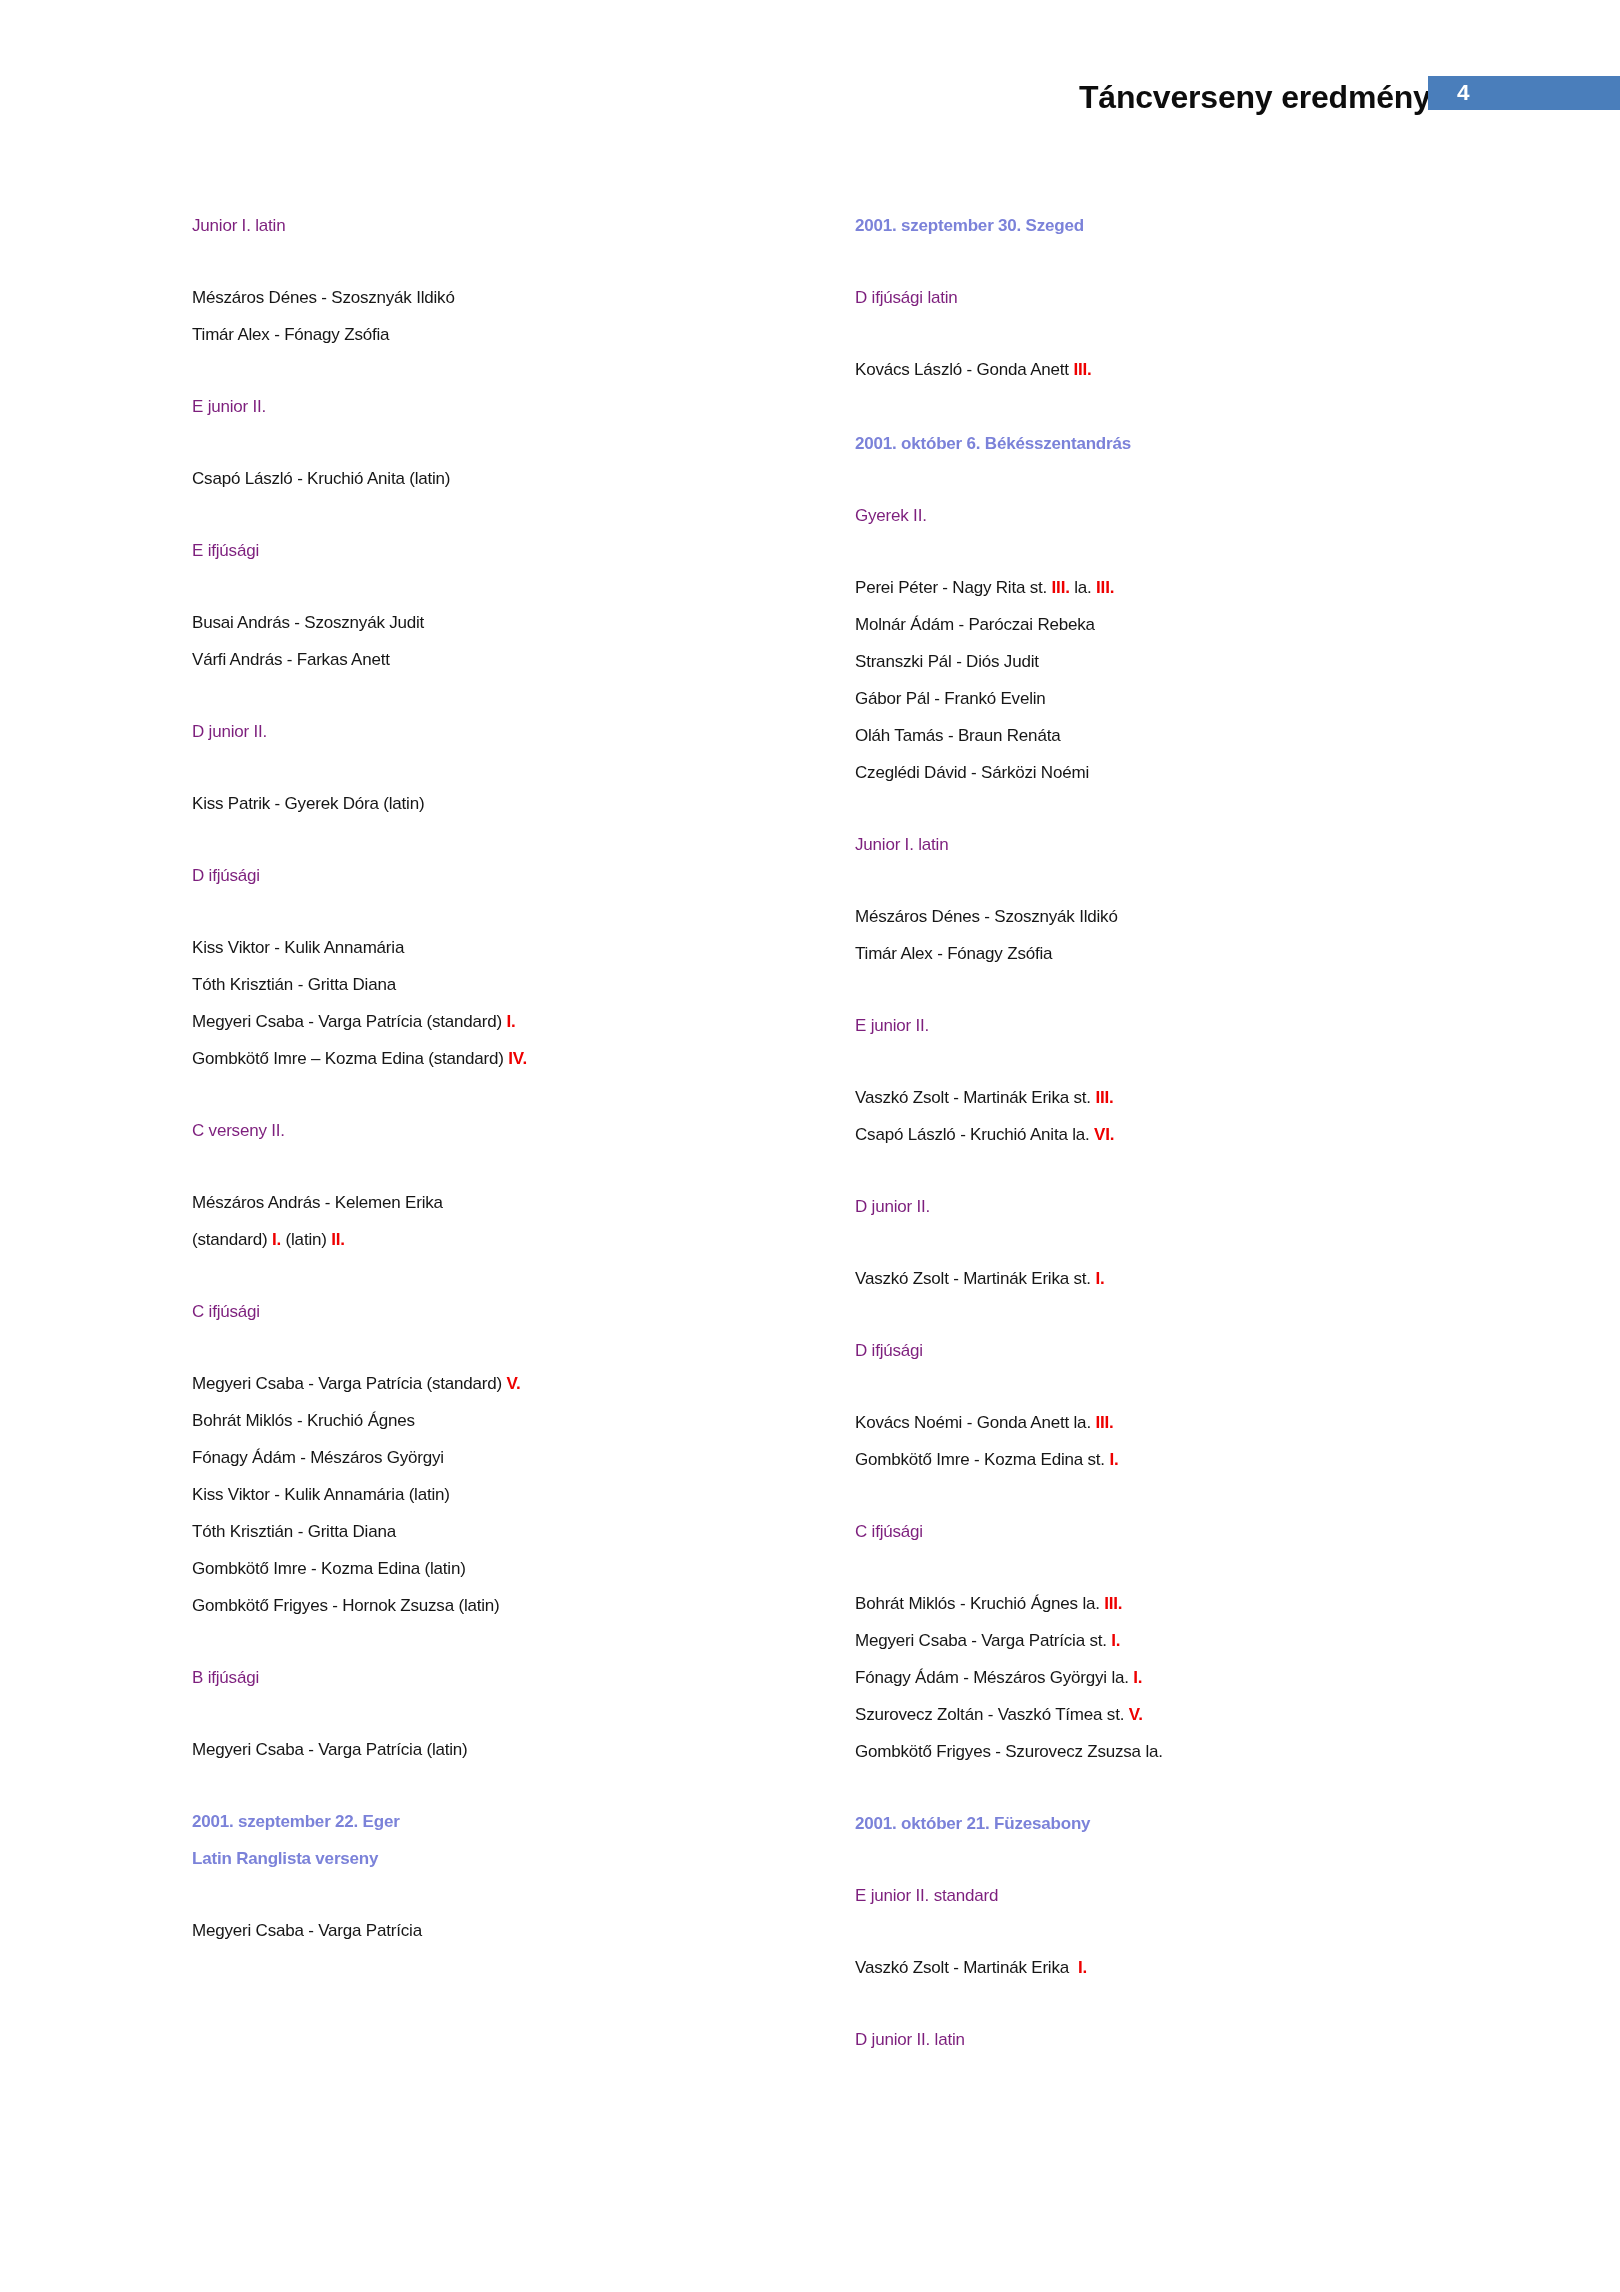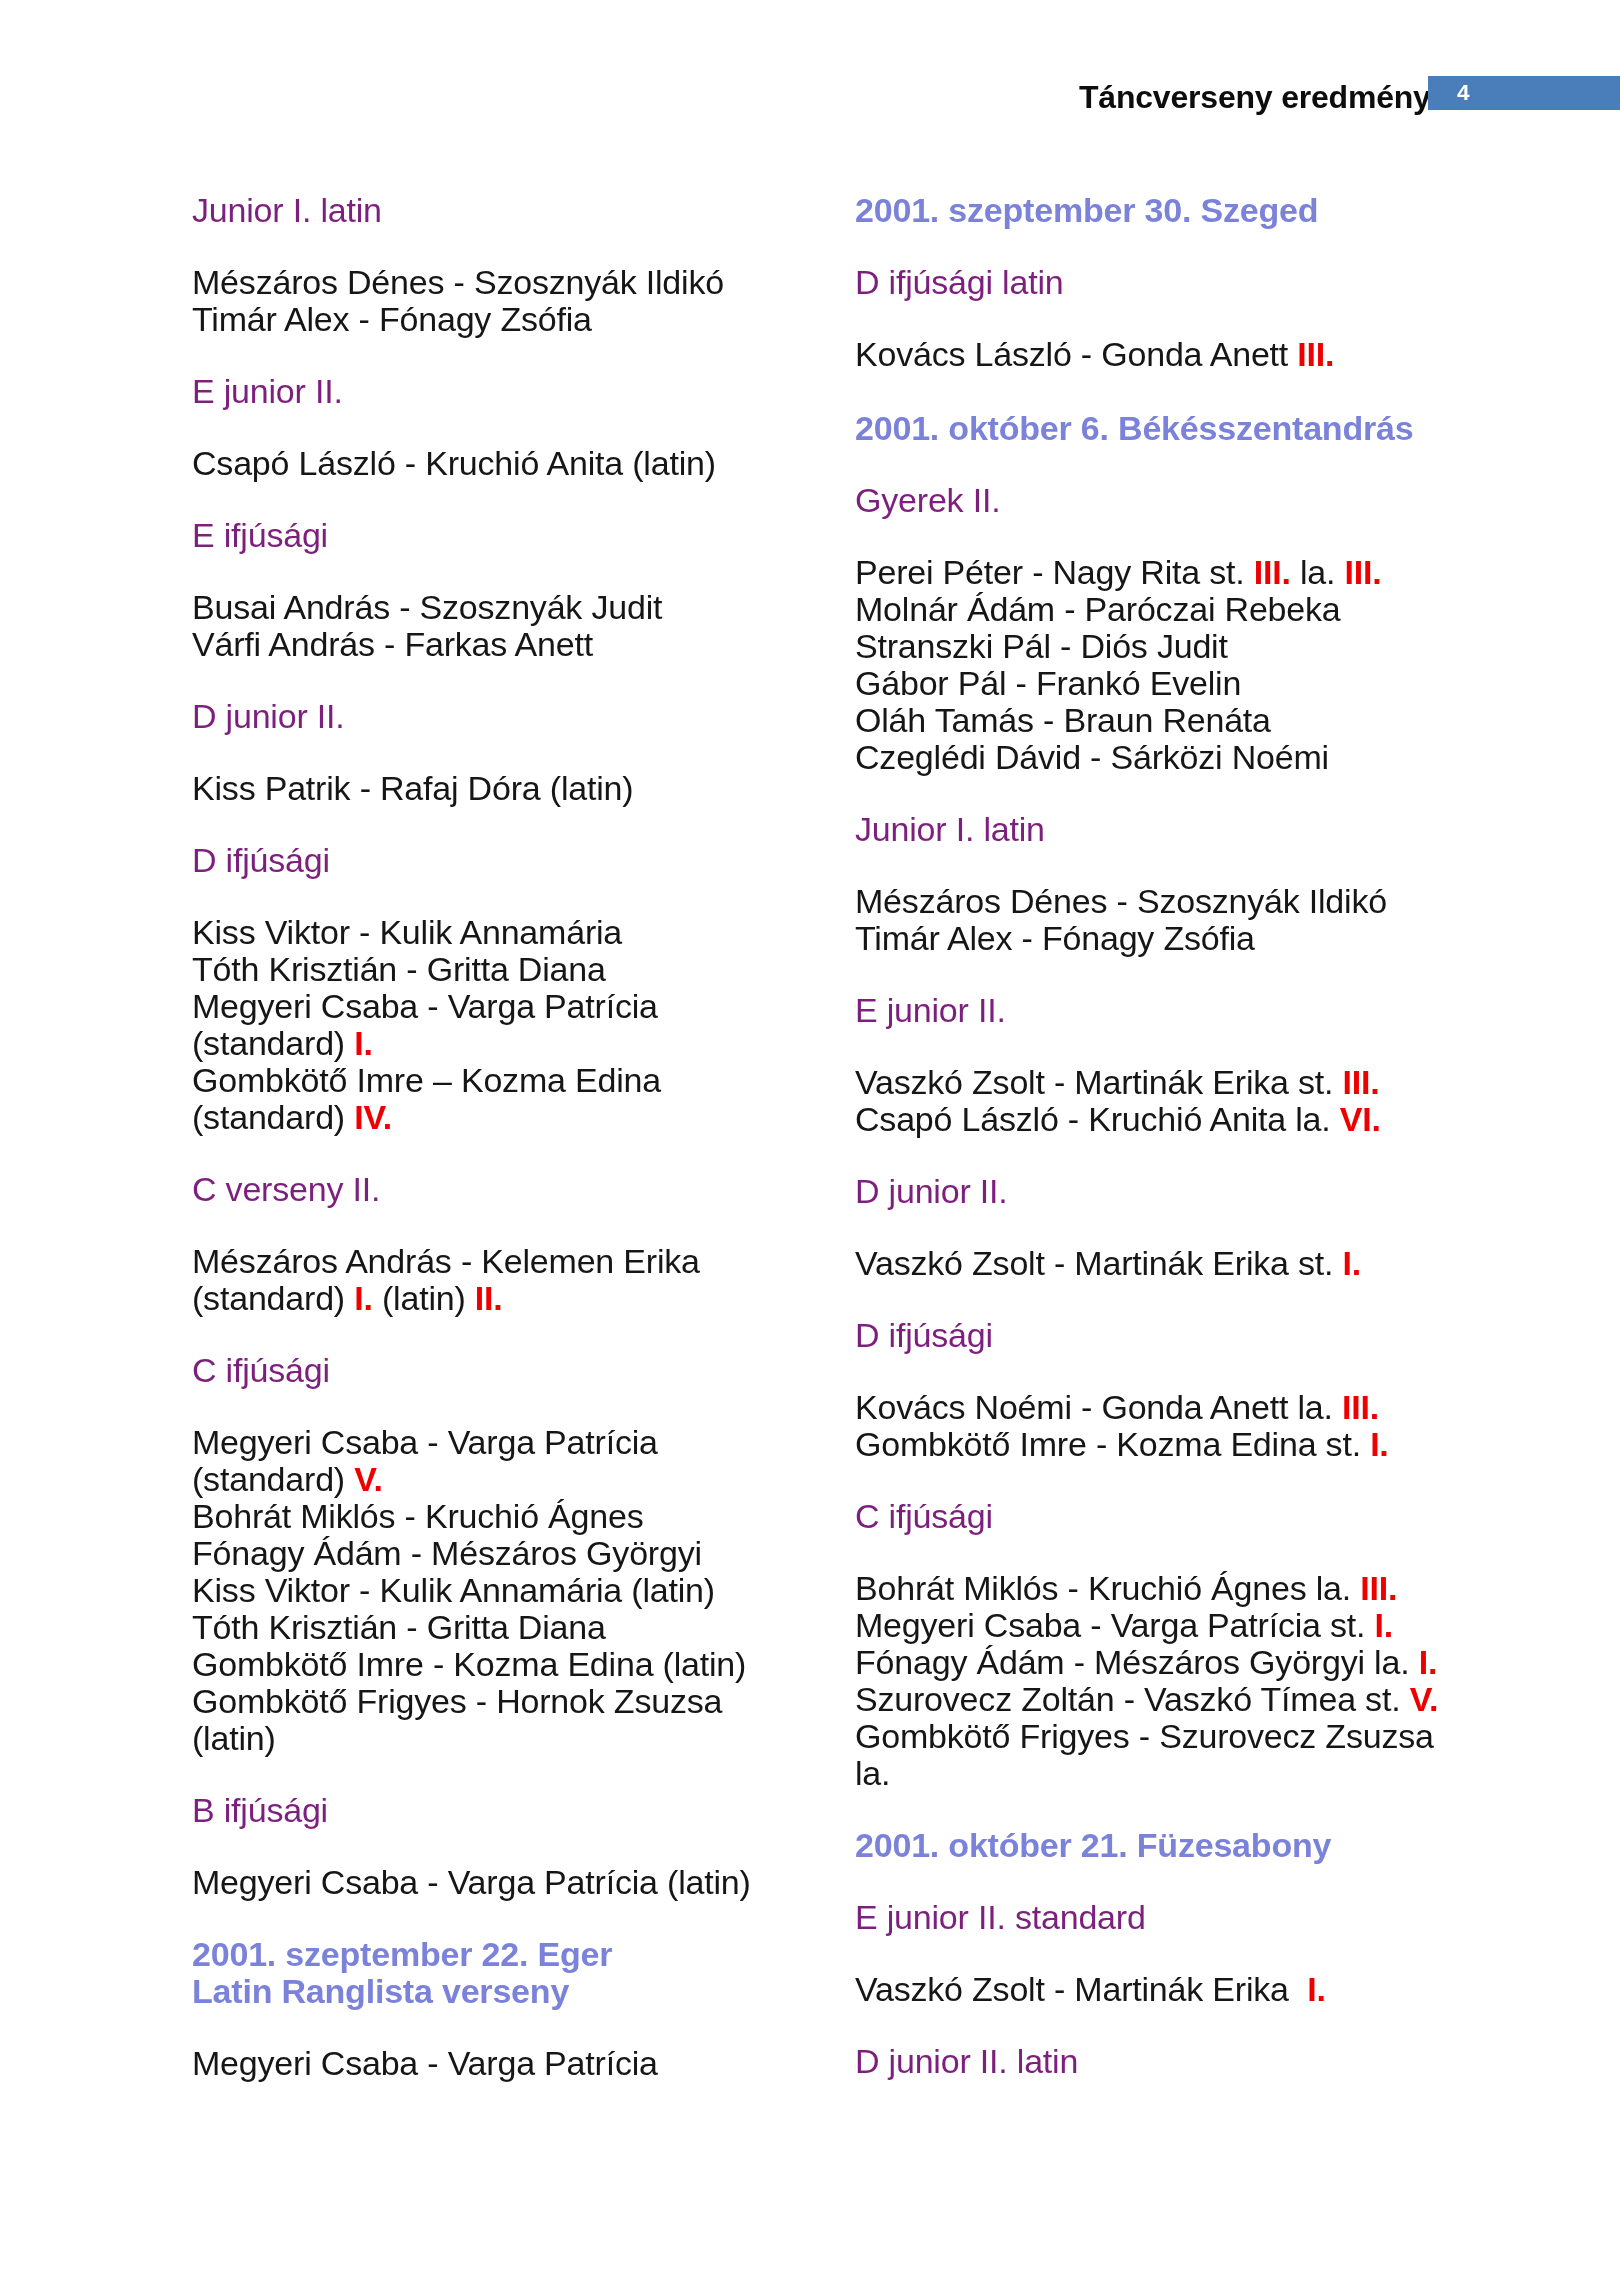--- a/index.html
+++ b/index.html
@@ -46,22 +46,22 @@
     line-height:34px;
   }
   .column{
     position:absolute;
     top:192px;
     width:588px;
   }
   .col-left{left:192px;}
   .col-right{left:855px;}
   .block{
-    margin:0 0 35px 0;
-    font-size:34px;
+    margin:15px 0 35px 0;
+    font-size:17px;
     line-height:37px;
     letter-spacing:-0.2px;
     white-space:pre-wrap;
   }
   .block.heading{color:var(--purple);}
   .block.date{color:var(--blue);font-weight:bold;}
   .block.gap-large{margin-top:37px;}
   .rank{color:var(--red);font-weight:bold;}
 </style>
 </head>
@@ -75,21 +75,21 @@
   </div>
 
   <div class="column col-left">
       <div class="block heading"><div><span>Junior I. latin</span></div></div>
       <div class="block names"><div><span>Mészáros Dénes - Szosznyák Ildikó</span></div><div><span>Timár Alex - Fónagy Zsófia</span></div></div>
       <div class="block heading"><div><span>E junior II.</span></div></div>
       <div class="block names"><div><span>Csapó László - Kruchió Anita (latin)</span></div></div>
       <div class="block heading"><div><span>E ifjúsági</span></div></div>
       <div class="block names"><div><span>Busai András - Szosznyák Judit</span></div><div><span>Várfi András - Farkas Anett</span></div></div>
       <div class="block heading"><div><span>D junior II.</span></div></div>
-      <div class="block names"><div><span>Kiss Patrik - Rafaj Dóra (latin)</span></div></div>
+      <div class="block names"><div><span>Kiss Patrik - Gyerek Dóra (latin)</span></div></div>
       <div class="block heading"><div><span>D ifjúsági</span></div></div>
       <div class="block names"><div><span>Kiss Viktor - Kulik Annamária</span></div><div><span>Tóth Krisztián - Gritta Diana</span></div><div><span>Megyeri Csaba - Varga Patrícia (standard) </span><span class="rank">I.</span></div><div><span>Gombkötő Imre – Kozma Edina (standard) </span><span class="rank">IV.</span></div></div>
       <div class="block heading"><div><span>C verseny II.</span></div></div>
       <div class="block names"><div><span>Mészáros András - Kelemen Erika</span></div><div><span>(standard) </span><span class="rank">I.</span><span> (latin) </span><span class="rank">II.</span></div></div>
       <div class="block heading"><div><span>C ifjúsági</span></div></div>
       <div class="block names"><div><span>Megyeri Csaba - Varga Patrícia (standard) </span><span class="rank">V.</span></div><div><span>Bohrát Miklós - Kruchió Ágnes</span></div><div><span>Fónagy Ádám - Mészáros Györgyi</span></div><div><span>Kiss Viktor - Kulik Annamária (latin)</span></div><div><span>Tóth Krisztián - Gritta Diana</span></div><div><span>Gombkötő Imre - Kozma Edina (latin)</span></div><div><span>Gombkötő Frigyes - Hornok Zsuzsa (latin)</span></div></div>
       <div class="block heading"><div><span>B ifjúsági</span></div></div>
       <div class="block names"><div><span>Megyeri Csaba - Varga Patrícia (latin)</span></div></div>
       <div class="block date"><div><span>2001. szeptember 22. Eger</span></div><div><span>Latin Ranglista verseny</span></div></div>
       <div class="block names"><div><span>Megyeri Csaba - Varga Patrícia</span></div></div>

